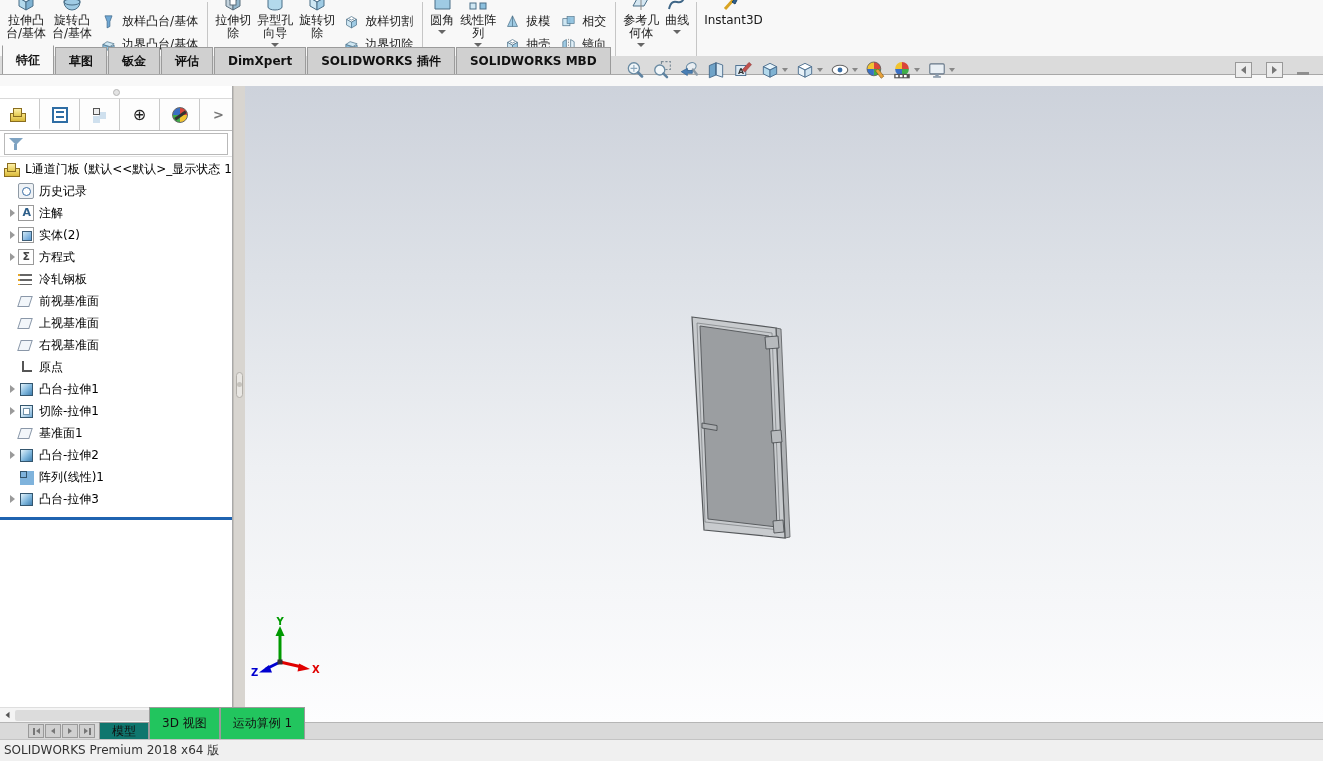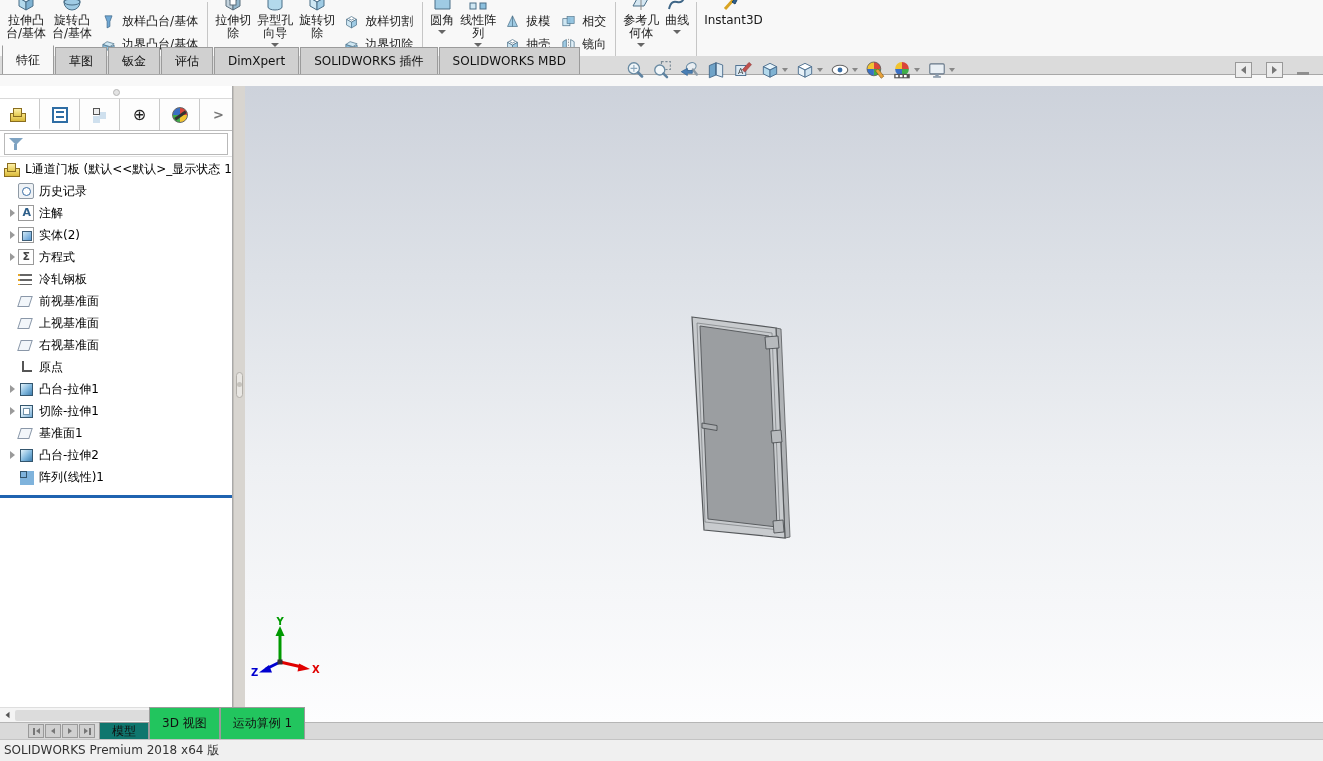--- a/index.html
+++ b/index.html
@@ -14,21 +14,21 @@
   .rbtn{display:flex;flex-direction:column;align-items:center;justify-content:flex-start;padding:0 3px;cursor:default;}
   .rbtn .bicon{height:13px;width:24px;overflow:hidden;position:relative;display:block;}
   .rbtn .bicon svg{position:absolute;left:0;top:-11px;}
   .rlabel{white-space:pre-line;text-align:center;font-size:12px;line-height:13px;color:#1a1a1a;margin-top:1px;}
   .caret{width:0;height:0;border-left:4px solid transparent;border-right:4px solid transparent;border-top:4px solid #666;margin-top:3px;}
   .rstack{display:flex;flex-direction:column;justify-content:space-between;padding-top:10px;}
   .sbtn{display:flex;align-items:center;height:26px;padding:0 5px;}
   .sbtn .slabel{margin-left:5px;font-size:12px;color:#1a1a1a;white-space:nowrap;}
 
   
-  .tabrow{position:absolute;left:0;top:56px;width:100%;height:19px;background:#dbdbdb;border-bottom:1px solid #a8a8a8;}
+  .tabrow{position:absolute;left:0;top:56px;width:100%;height:19px;background:#dbdbdb;border-bottom:1px solid #a8a8a8;font-weight:bold;}
   .ctabs{position:absolute;left:2px;bottom:0;display:flex;align-items:flex-end;height:100%;}
   .ctab{background:#d0d0d0;border:1px solid #9b9b9b;border-bottom:none;padding:5px 13px 5px 13px;margin-right:1px;font-size:12px;color:#111;height:27px;display:flex;align-items:center;}
   .ctab.active{background:#f8f8f8;height:29px;border-top:1px solid #f8f8f8;}
   .headsup{position:absolute;left:625px;top:4px;display:flex;align-items:center;gap:7px;}
   .hbtn{display:flex;align-items:center;gap:2px;}
   .hcaret{width:0;height:0;border-left:3.5px solid transparent;border-right:3.5px solid transparent;border-top:4px solid #888;}
   .pane-btns{position:absolute;right:14px;top:6px;display:flex;align-items:center;gap:14px;}
   .pbtn{width:17px;height:16px;border:1px solid #999;background:#ececec;display:flex;align-items:center;justify-content:center;}
   .tri-l{width:0;height:0;border-top:4px solid transparent;border-bottom:4px solid transparent;border-right:5px solid #777;}
   .tri-r{width:0;height:0;border-top:4px solid transparent;border-bottom:4px solid transparent;border-left:5px solid #777;}
@@ -619,20 +619,25 @@
               <span class="ticon boss"></span>
               <span class="tlabel">凸台-拉伸2</span>
             </div>
 
             <div class="trow child">
               <span class="arrow" style="visibility: hidden;"></span>
               <span class="ticon pattern"></span>
               <span class="tlabel">阵列(线性)1</span>
             </div>
 
+            <div class="trow child">
+              <span class="arrow"></span>
+              <span class="ticon boss"></span>
+              <span class="tlabel">凸台-拉伸3</span>
+            </div>
           </div>
         <div class="rollback"></div>
       </div>
 
       <div style="flex:1"></div>
 
       <div style="height:15px;background:#f4f4f4;border-top:1px solid #dedede;display:flex;align-items:center;">
         <span style="width:14px;display:flex;align-items:center;justify-content:center;">
             <span class="tri-l" style="border-right-color:#555;transform:scale(.8)"></span>
           </span>

